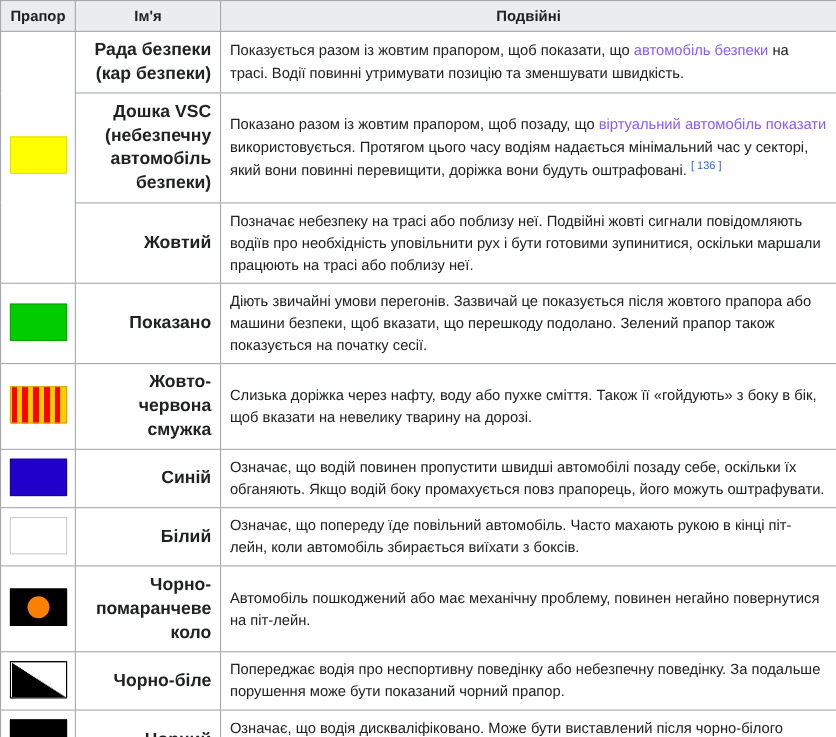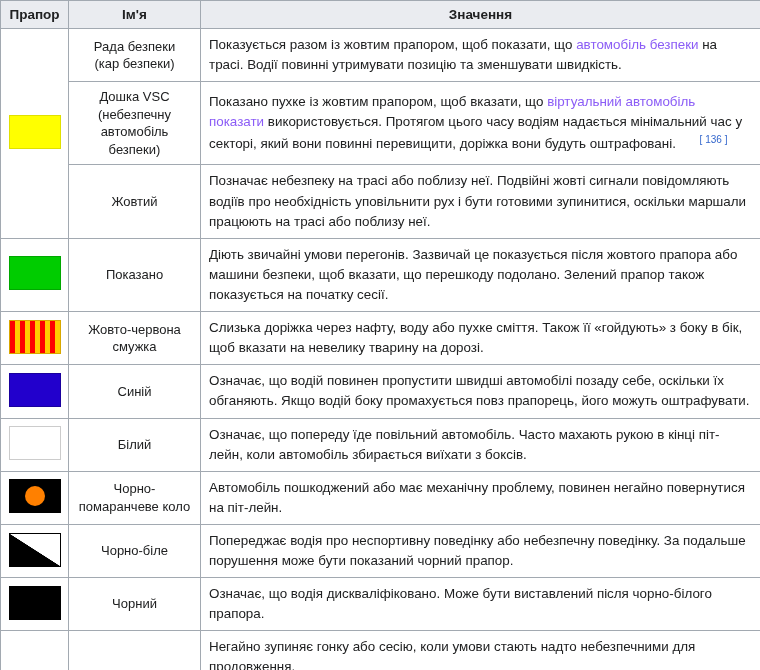--- a/index.html
+++ b/index.html
@@ -35,39 +35,38 @@
   col.c-flag { width: 68px; }
   col.c-name { width: 132px; }
   col.c-mean { width: 560px; }
 
   td.flag-cell {
     text-align: center;
     vertical-align: middle;
     padding: 6px 4px;
   }
   td.name-cell {
-    text-align: center;
-    font-weight: normal;
-    font-size: 13px;
+    text-align: right;
+    font-weight: bold;
+    font-size: 16px;
     line-height: 1.35;
   }
   td.mean-cell {
     text-align: left;
     font-size: 13.4px;
     line-height: 1.5;
   }
   a.wlink {
     color: #8b5cf6;
     text-decoration: none;
   }
   sup.ref {
     font-size: 10px;
     color: #3366cc;
     white-space: nowrap;
-    margin-left: 20px;
   }
   sup.ref a { color: #3366cc; text-decoration: none; }
 
   
   .flag {
     width: 52px;
     height: 34px;
     display: inline-block;
     border: 1px solid #cccccc;
     box-sizing: border-box;
@@ -115,21 +114,21 @@
 <table class="wikitable">
   <colgroup>
     <col class="c-flag">
     <col class="c-name">
     <col class="c-mean">
   </colgroup>
   <thead>
     <tr>
       <th>Прапор</th>
       <th>Ім'я</th>
-      <th>Значення</th>
+      <th>Подвійні</th>
     </tr>
   </thead>
   <tbody>
 
     <tr>
       <td class="flag-cell" rowspan="3">
         <span class="flag flag-yellow"></span>
       </td>
       <td class="name-cell">
         <span>Рада безпеки</span><br>
@@ -138,21 +137,21 @@
       <td class="mean-cell"><span>Показується разом із жовтим прапором, щоб показати, що </span><a class="wlink" href="#">автомобіль безпеки</a><span> на трасі. Водії повинні утримувати позицію та зменшувати швидкість.</span></td>
     </tr>
 
     <tr>
       <td class="name-cell">
         <span>Дошка VSC</span><br>
         <span>(небезпечну</span><br>
         <span>автомобіль</span><br>
         <span>безпеки)</span>
       </td>
-      <td class="mean-cell"><span>Показано пухке із жовтим прапором, щоб вказати, що </span><a class="wlink" href="#">віртуальний автомобіль показати</a><span> використовується. Протягом цього часу водіям надається мінімальний час у секторі, який вони повинні перевищити, доріжка вони будуть оштрафовані.</span> <sup class="ref"><a href="#">[ 136 ]</a></sup></td>
+      <td class="mean-cell"><span>Показано разом із жовтим прапором, щоб позаду, що </span><a class="wlink" href="#">віртуальний автомобіль показати</a><span> використовується. Протягом цього часу водіям надається мінімальний час у секторі, який вони повинні перевищити, доріжка вони будуть оштрафовані.</span> <sup class="ref"><a href="#">[ 136 ]</a></sup></td>
     </tr>
 
     <tr>
       <td class="name-cell">
         <span>Жовтий</span>
       </td>
       <td class="mean-cell">Позначає небезпеку на трасі або поблизу неї. Подвійні жовті сигнали повідомляють водіїв про необхідність уповільнити рух і бути готовими зупинитися, оскільки маршали працюють на трасі або поблизу неї.</td>
     </tr>
 
     <tr>

